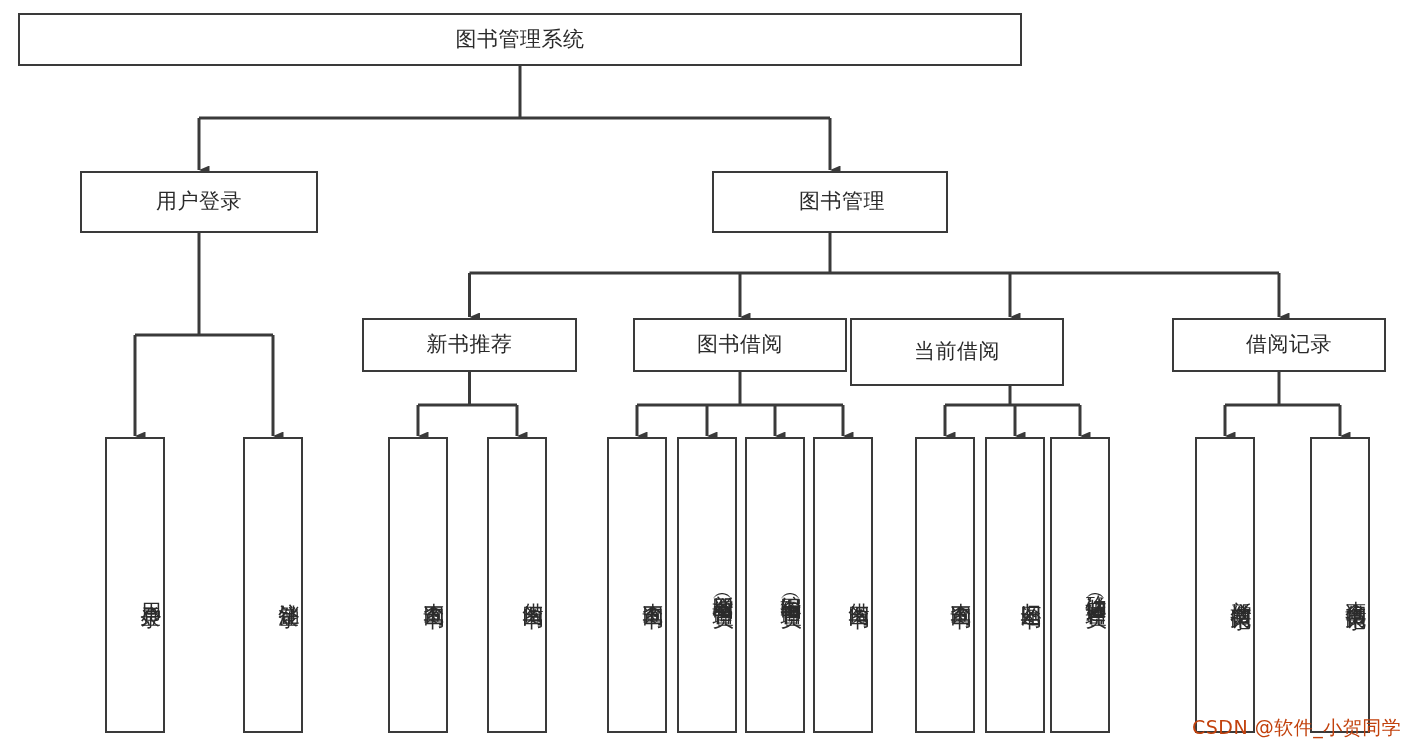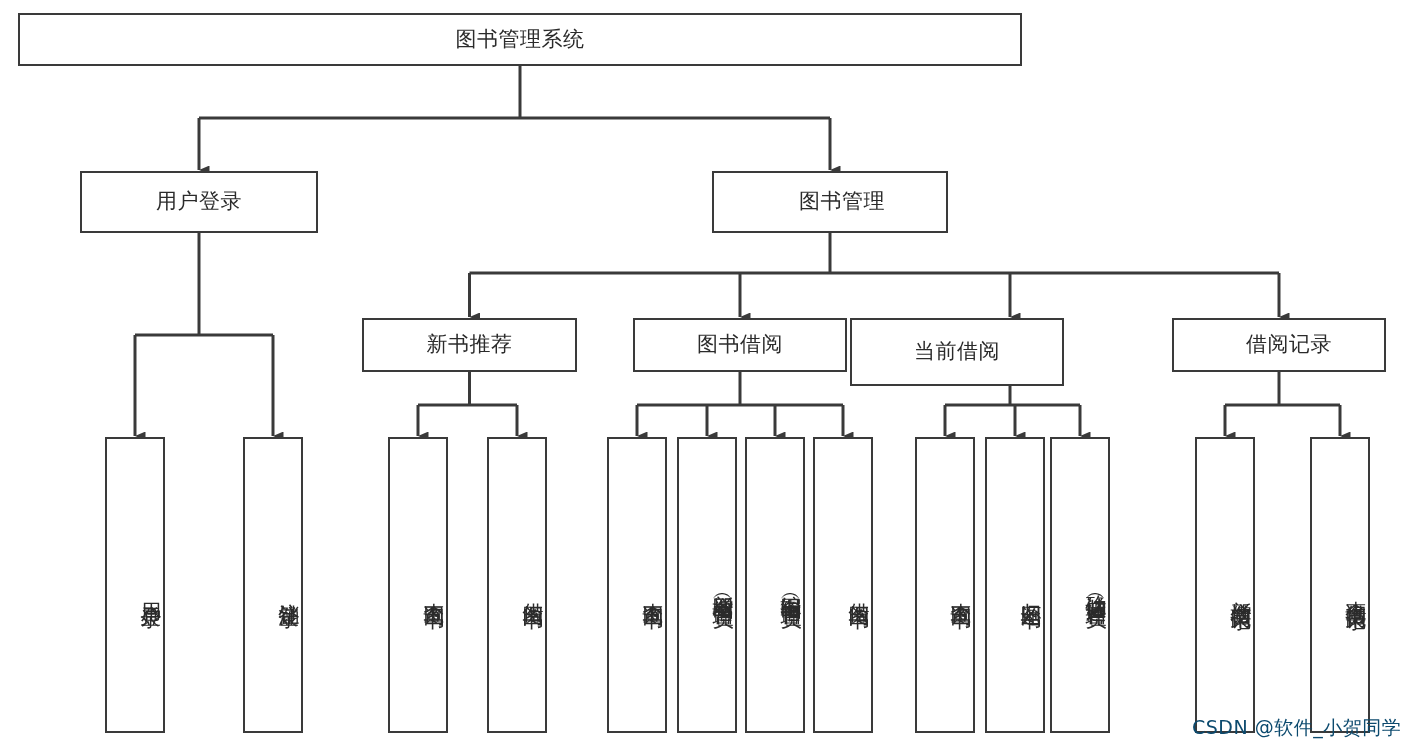--- a/index.html
+++ b/index.html
@@ -50,21 +50,21 @@
     align-items: flex-start;
     justify-content: center;
     padding-top: 10px;
     white-space: nowrap;
   }
   .node-v.tall {
     padding-top: 4px;
   }
   .watermark {
     position: absolute;
-    color: #0c4a6e;
+    color: #c2410c;
     font-size: 19px;
     white-space: nowrap;
     letter-spacing: 0.5px;
     user-select: none;
   }
 </style>
 </head>
 <body>
 
 <div id="canvas">

